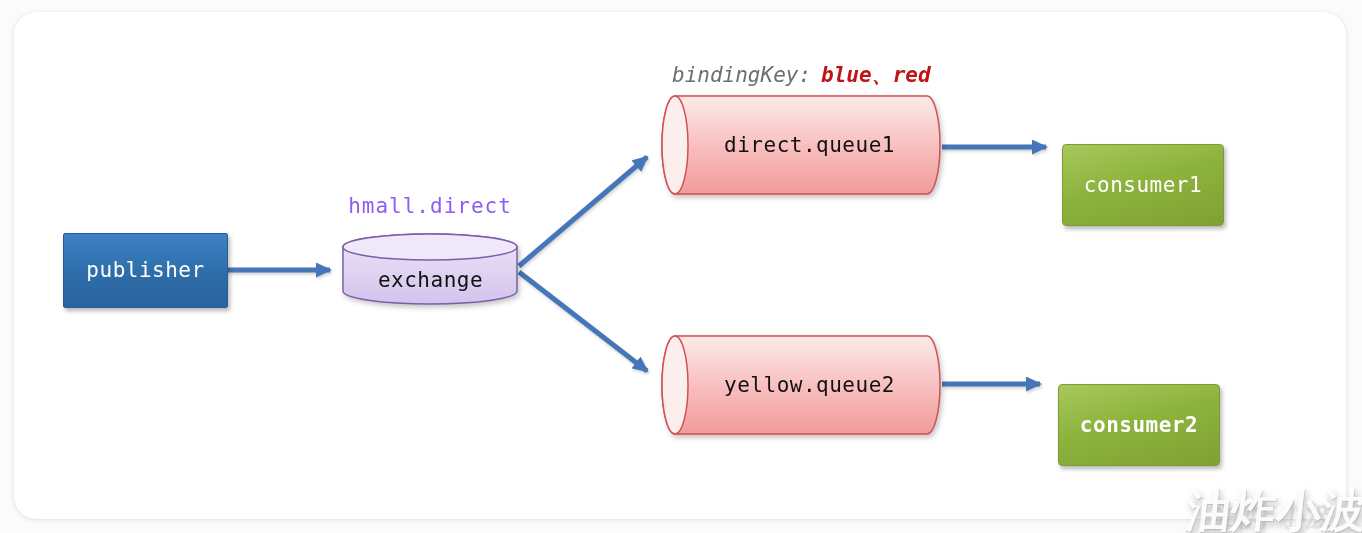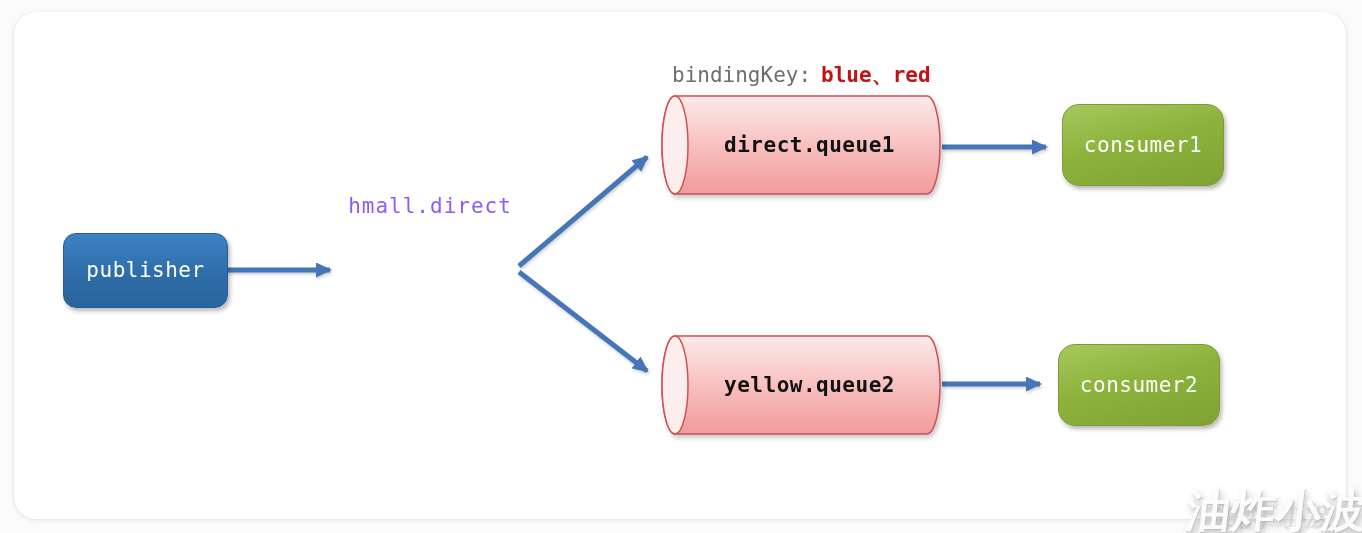--- a/index.html
+++ b/index.html
@@ -10,52 +10,53 @@
   .card{
     position:absolute;left:14px;top:12px;width:1332px;height:507px;
     background:#ffffff;border-radius:22px;
     box-shadow:0 1px 5px rgba(0,0,0,0.10), 0 0 1px rgba(0,0,0,0.08);
   }
   .node{
     position:absolute;display:flex;align-items:center;justify-content:center;
     font-size:21px;line-height:1;letter-spacing:0.5px;
   }
   .publisher{
-    left:63px;top:233px;width:163px;height:73px;border-radius:13px;
+    left:63px;top:233px;width:163px;height:73px;border-radius:2px;
     background:linear-gradient(180deg,#3d82c6 0%,#2e6da8 55%,#2a639d 100%);
     border:1px solid #265c99;color:#ffffff;
     box-shadow:2px 3px 4px rgba(0,0,0,0.28);
   }
   .consumer{
-    width:160px;height:80px;border-radius:17px;color:#ffffff;
+    width:160px;height:80px;border-radius:4px;color:#ffffff;
     background:linear-gradient(165deg,#a7c85d 0%,#8db33c 45%,#7fa134 100%);
     border:1px solid #7d9c34;
     box-shadow:2px 3px 4px rgba(0,0,0,0.28);
+    margin-top:40px;
   }
   .consumer1{left:1062px;top:104px;}
-  .consumer2{left:1058px;top:344px;}
+  .consumer2{left:1058px;top:344px;font-weight:bold;}
   .shape-wrap{position:absolute;}
   .shape-wrap > svg{position:absolute;left:0;top:0;filter:drop-shadow(2px 3px 2.5px rgba(0,0,0,0.22));}
   .shape-label{
     position:absolute;left:0;top:0;width:100%;height:100%;
     display:flex;align-items:center;justify-content:center;
     font-size:21px;line-height:1;letter-spacing:0.5px;color:#111111;
   }
   .exchange-wrap{left:342px;top:233px;width:177px;height:73px;}
   .exchange-wrap .shape-label{padding-top:22px;box-sizing:border-box;}
-  .queue-wrap{width:281px;height:101px;font-weight:bold;}
+  .queue-wrap{width:281px;height:101px;}
   .queue1-wrap{left:661px;top:95px;}
   .queue2-wrap{left:661px;top:335px;}
   .queue-wrap .shape-label{padding-left:16px;box-sizing:border-box;}
   .exchange-name{
     position:absolute;left:330px;top:194px;width:200px;text-align:center;
     font-size:21px;color:#8b5cf6;letter-spacing:1px;
   }
   .binding-label{
-    position:absolute;font-size:21px;line-height:1.2;white-space:nowrap;
+    position:absolute;font-size:21px;line-height:1.2;white-space:nowrap;font-style:italic;
   }
   .binding-top{left:672px;top:63px;}
   .binding-bottom{left:687px;top:466px;}
   .bk-prefix{color:#6e6e6e;margin-right:10px;}
   .bk-keys{color:#c01414;font-weight:bold;}
   .arrows{position:absolute;left:0;top:0;pointer-events:none;
     filter:drop-shadow(1px 2px 1.5px rgba(0,0,0,0.18));}
   .watermark{
     position:absolute;left:1186px;top:481px;white-space:nowrap;
     font-family:"DejaVu Sans", sans-serif;font-weight:bold;font-size:45px;
@@ -102,20 +103,27 @@
     <line x1="942" y1="147" x2="1046" y2="147" stroke-width="5" marker-end="url(#arrowHead)" stroke="#4576b8"></line>
     <line x1="942" y1="384" x2="1040" y2="384" stroke-width="5" marker-end="url(#arrowHead)" stroke="#4576b8"></line>
   </svg>
 
   <div class="node publisher">
     <span>publisher</span>
   </div>
 
   <div class="exchange-name">hmall.direct</div>
 
+  <div class="shape-wrap exchange-wrap">
+    <svg width="177" height="73" viewBox="0 0 177 73">
+      <path d="M1,14 A87,13 0 0 1 175,14 V58 A87,13 0 0 1 1,58 Z" fill="url(#gradPurpleBody)" stroke="#7d5fa9" stroke-width="1.5"></path>
+      <ellipse cx="88" cy="14" rx="87" ry="13" fill="#eee8fa" stroke="#7d5fa9" stroke-width="1.5"></ellipse>
+    </svg>
+    <span class="shape-label">exchange</span>
+  </div>
 
   <div class="binding-label binding-top">
     <span class="bk-prefix">bindingKey:</span><span class="bk-keys">blue、red</span>
   </div>
 
   <div class="shape-wrap queue-wrap queue1-wrap">
     <svg width="281" height="101" viewBox="0 0 281 101">
       <path d="M14,1 H266 A13,49 0 0 1 266,99 H14 A13,49 0 0 1 14,1 Z" fill="url(#gradPinkBody)" stroke="#cf5252" stroke-width="1.5"></path>
       <ellipse cx="14" cy="50" rx="13" ry="49" fill="#fdeeee" stroke="#cf5252" stroke-width="1.5"></ellipse>
     </svg>

